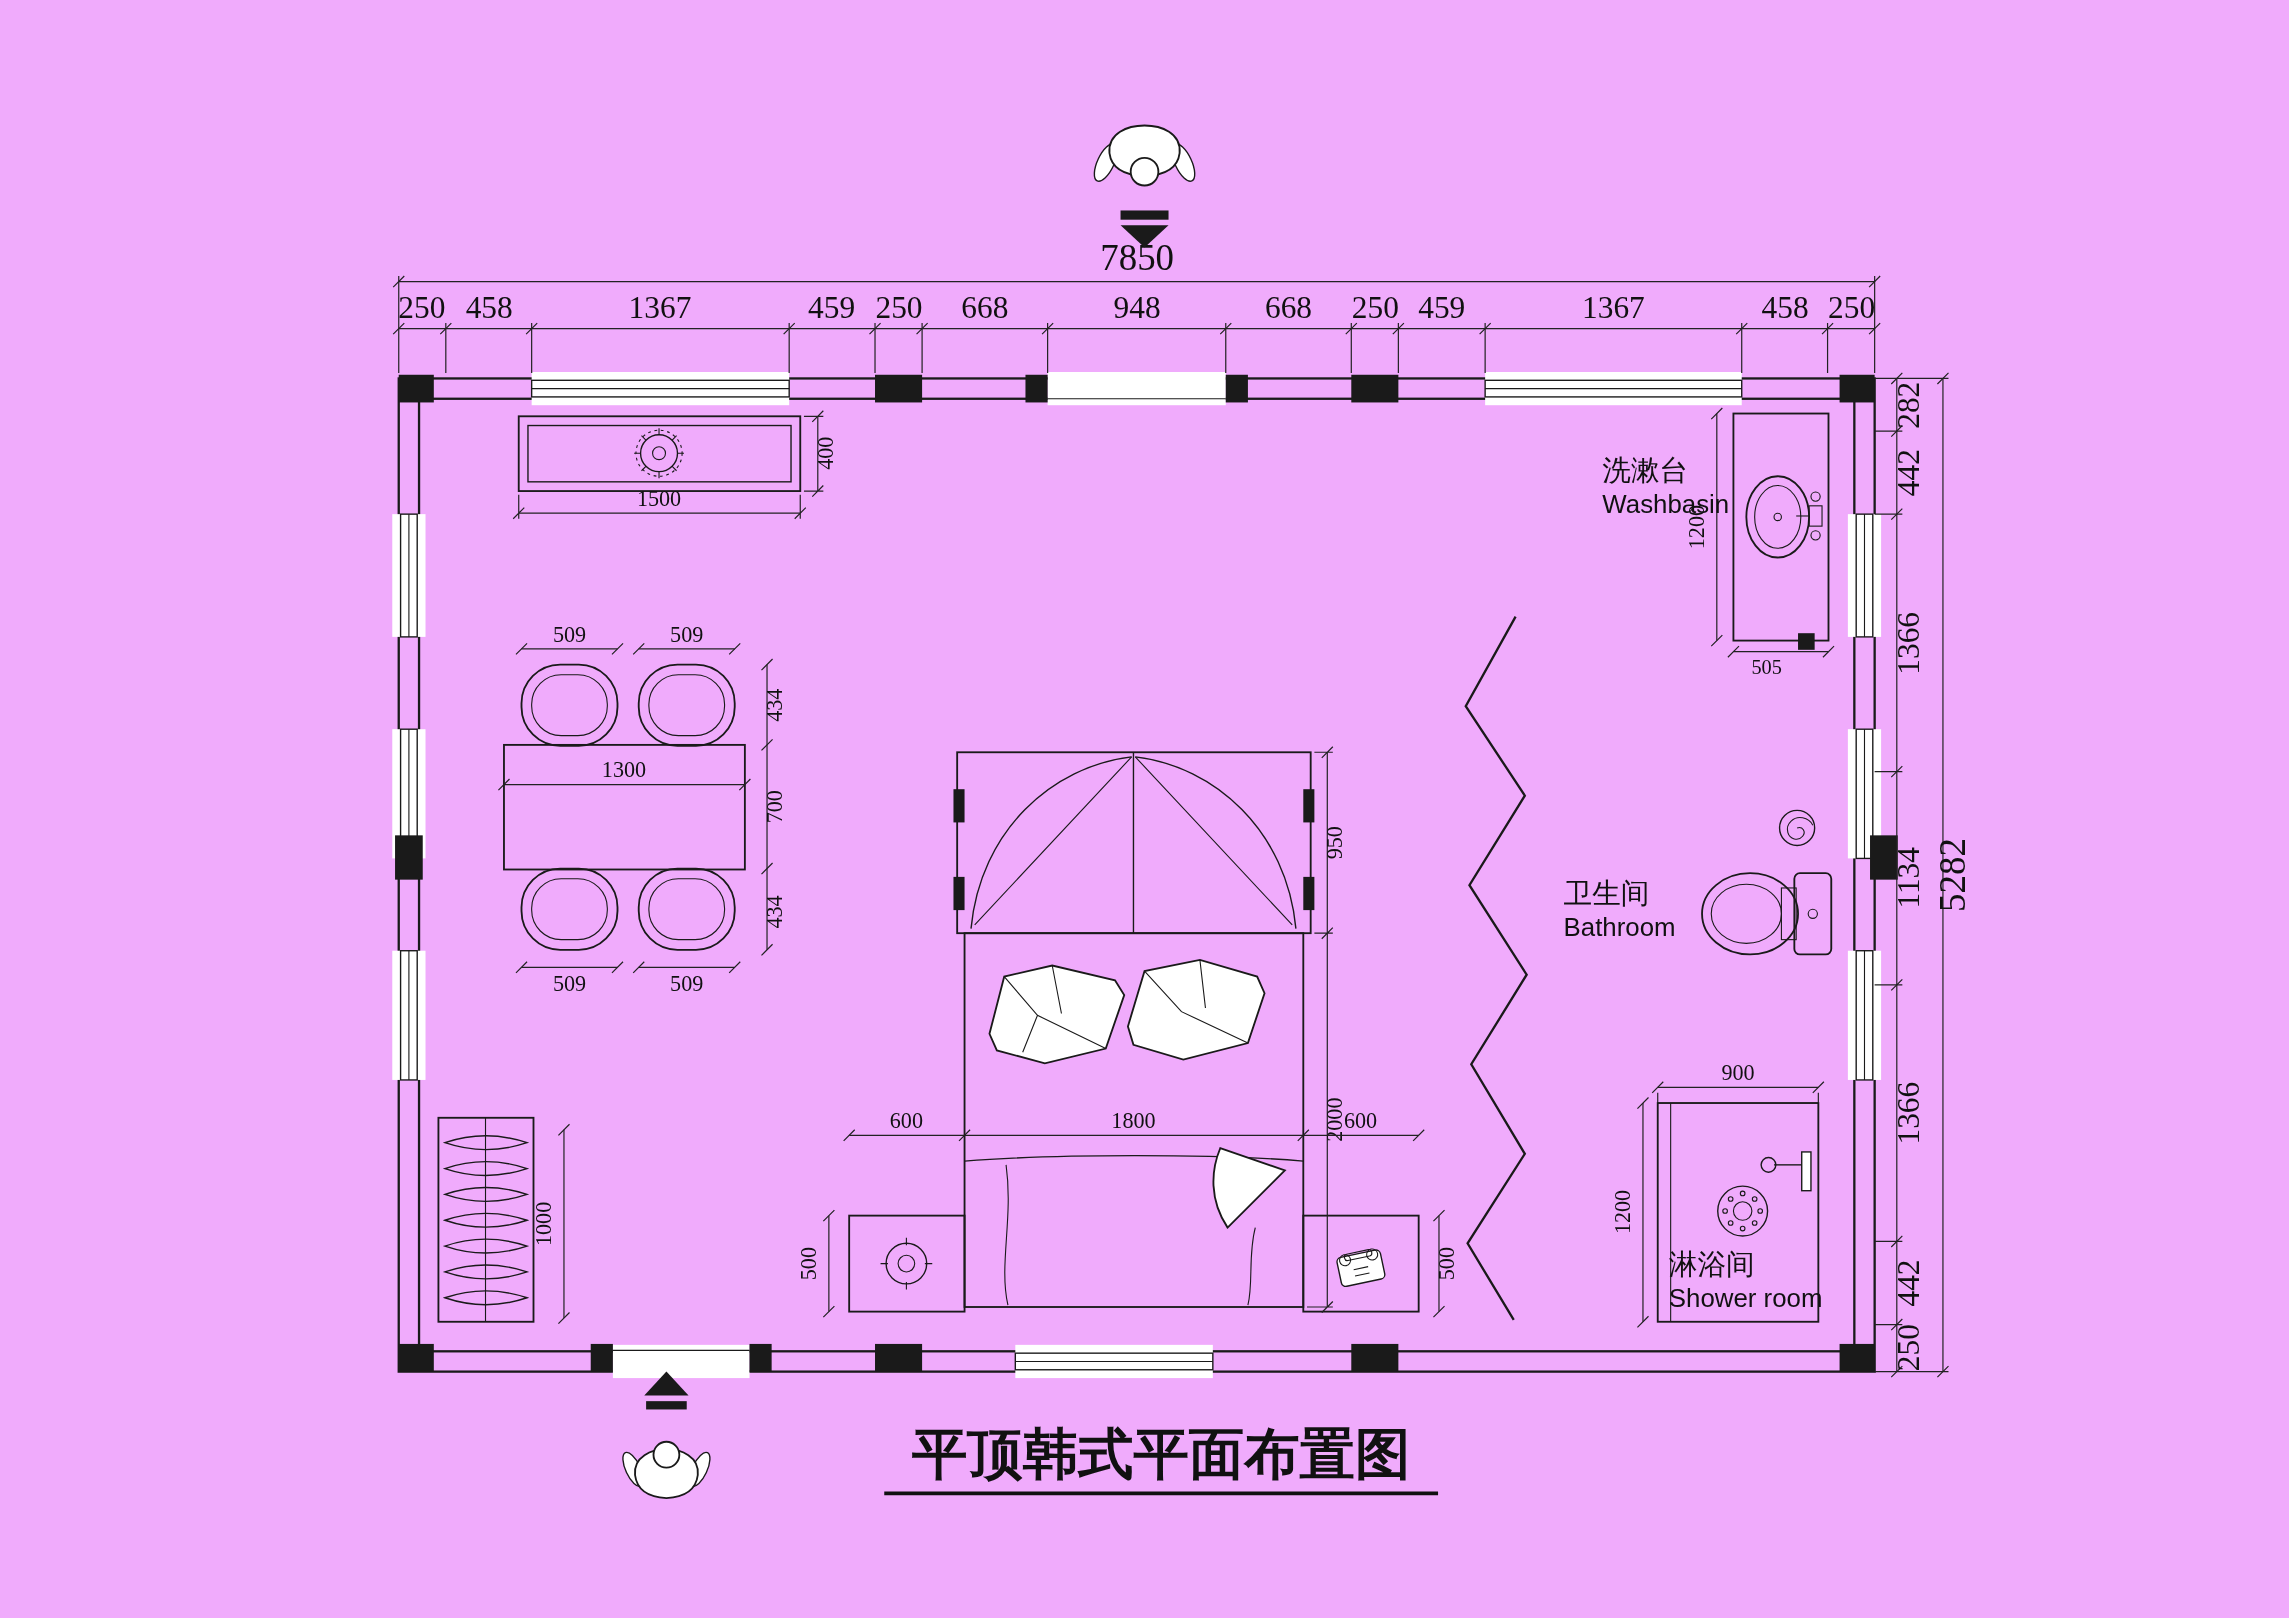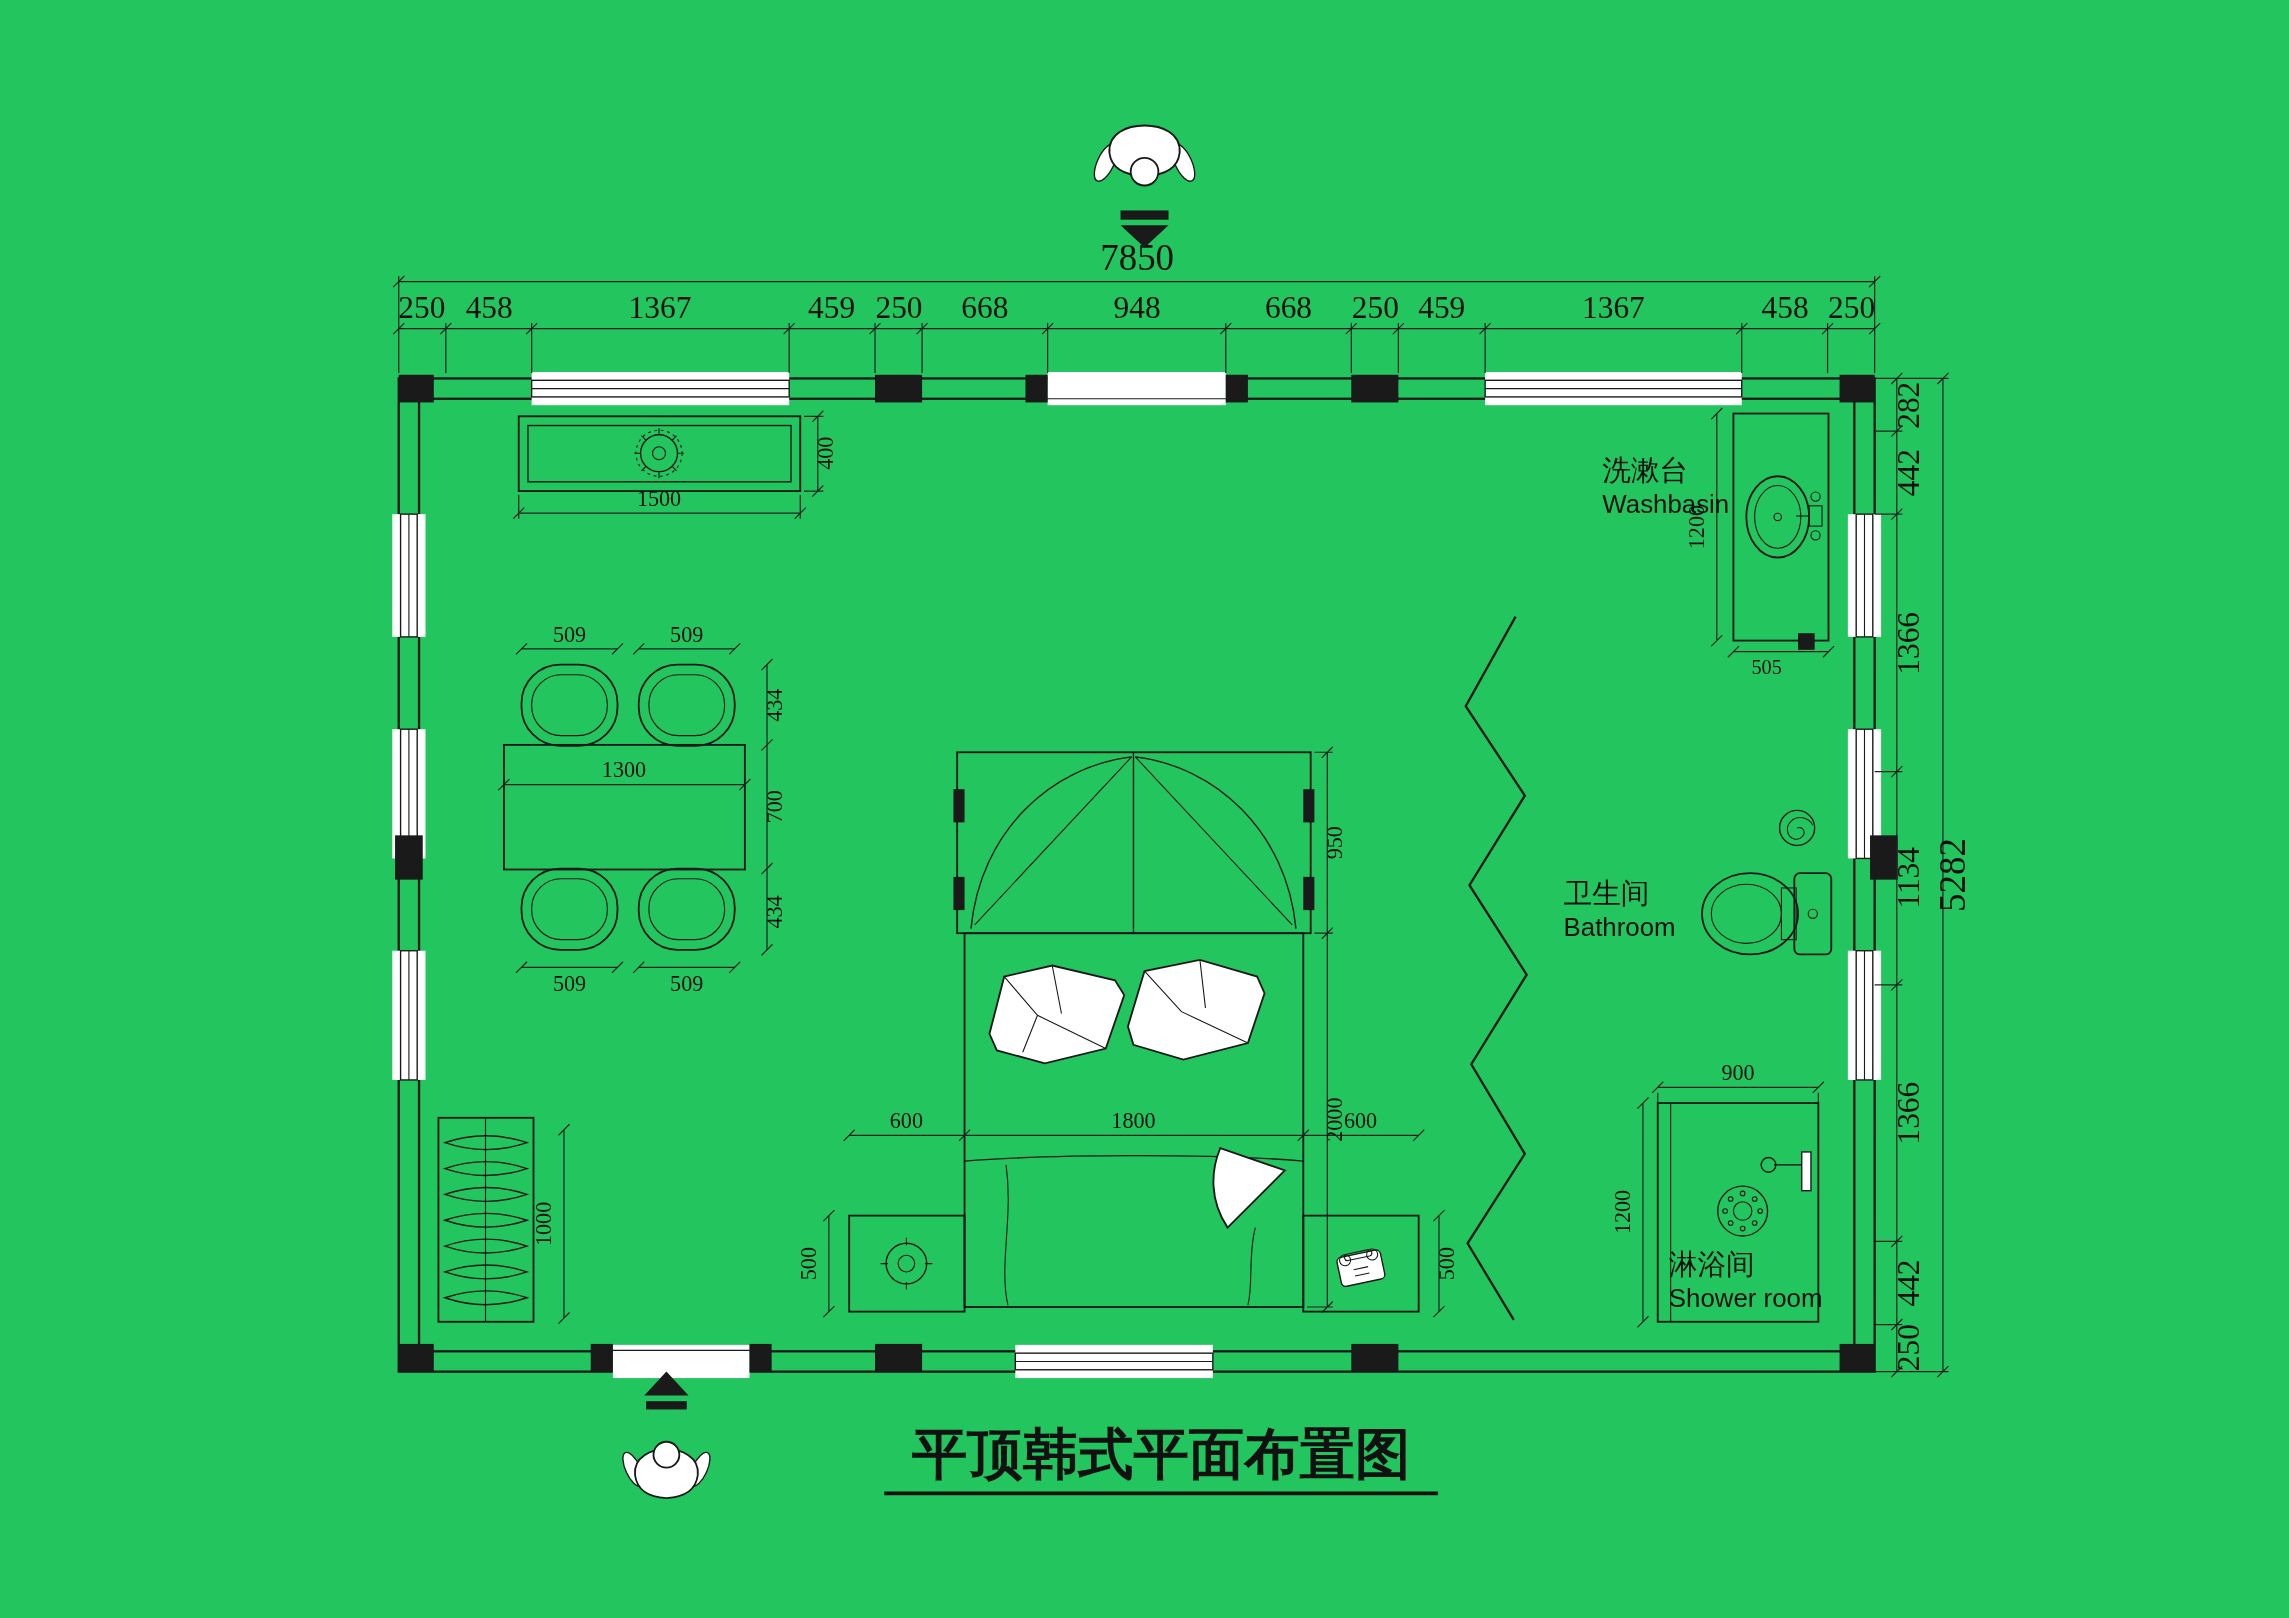--- a/index.html
+++ b/index.html
@@ -1,16 +1,16 @@
 <!DOCTYPE html>
 <html style="font-size:14.8px"><head>
 <meta charset="utf-8">
 <style>
   html,body{margin:0;padding:0;background:#fff;}
-  .canvas{position:relative;width:2290px;height:1619px;background:#22c55e;overflow:hidden;}
+  .canvas{position:relative;width:2290px;height:1619px;background:#f0abfc;overflow:hidden;}
   svg{display:block;}
   .s25{stroke:#1a1a1a;stroke-width:2.5;fill:none}
   .s2{stroke:#1a1a1a;stroke-width:2;fill:none}
   .s15{stroke:#1a1a1a;stroke-width:1.5;fill:none}
   .s1{stroke:#1a1a1a;stroke-width:1.2;fill:none}
   .dim{stroke:#222;stroke-width:1.3;fill:none}
   .blk{fill:#1a1a1a;stroke:none}
   .wfill{fill:#ffffff;stroke:none}
   .shape{fill:#ffffff;stroke:#1a1a1a;stroke-width:2}
   .shapethin{fill:#ffffff;stroke:#1a1a1a;stroke-width:1.5}

